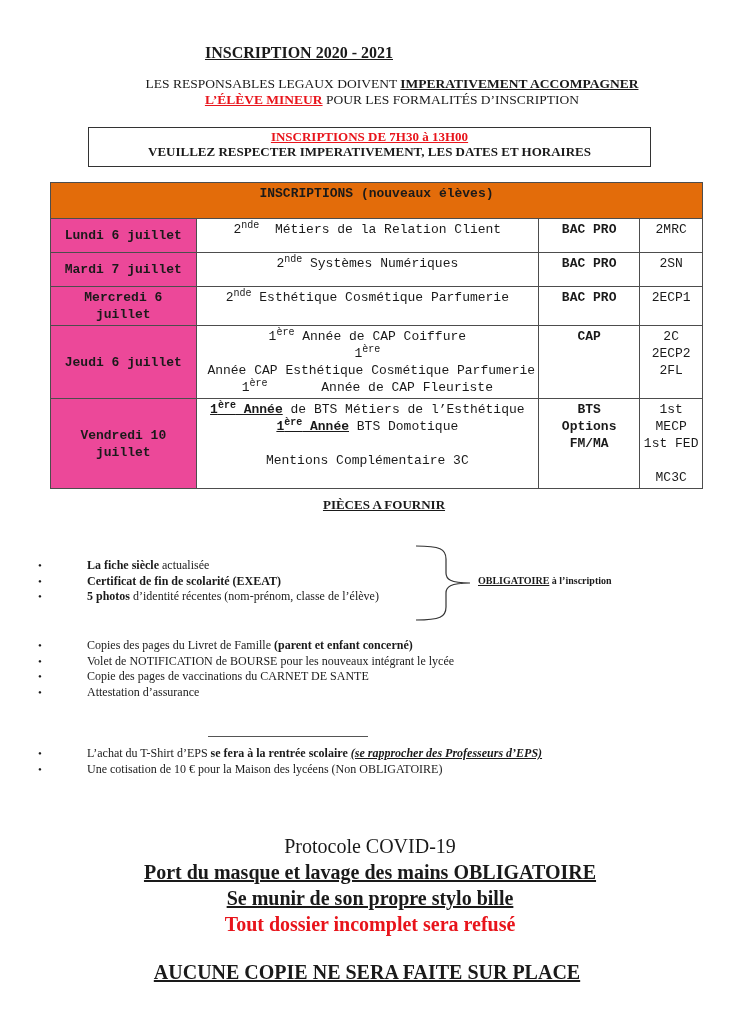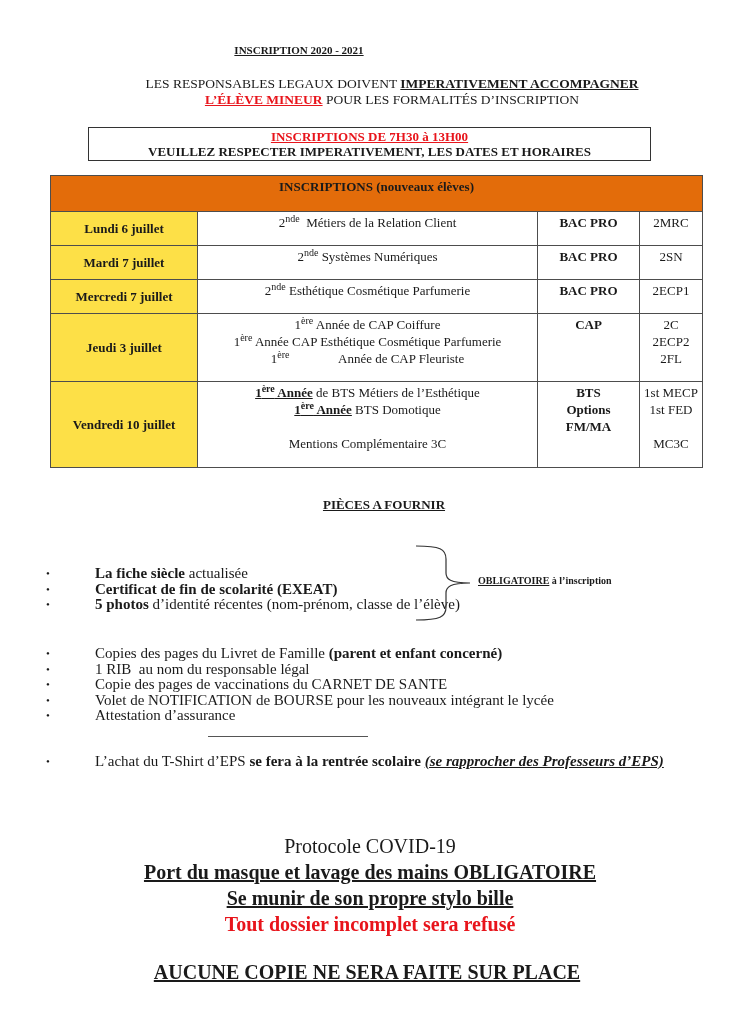--- a/index.html
+++ b/index.html
@@ -3,33 +3,33 @@
 <meta charset="utf-8">
 <style>
   html, body { margin: 0; padding: 0; background: #ffffff; }
   body { width: 730px; height: 1033px; position: relative; overflow: hidden;
          font-family: "Liberation Serif", "DejaVu Serif", serif; color: #1a1a1a; }
   .abs { position: absolute; }
   .center { text-align: center; }
   .u { text-decoration: underline; }
   .b { font-weight: bold; }
   .red { color: #e8141b; }
-  #title { top: 44px; left: 0; width: 598px; font-size: 11px; }
+  #title { top: 44px; left: 0; width: 598px; font-size: 16px; }
   #intro { top: 76px; left: 0; width: 784px; font-size: 13.5px; line-height: 16px; }
-  #hours-box { top: 127px; left: 88px; width: 563px; height: 34px; border: 1px solid #333;
+  #hours-box { top: 127px; left: 88px; width: 563px; height: 40px; border: 1px solid #333;
                box-sizing: border-box; font-size: 13px; line-height: 15px; padding-top: 1px; }
-  #schedule { top: 175px; left: 50px; width: 653px; border-collapse: collapse; font-size: 13px; }
+  #schedule { top: 182px; left: 50px; width: 653px; border-collapse: collapse; font-size: 13px; font-family: Liberation Mono, monospace; }
   #schedule td { border: 1px solid #4d4d4d; vertical-align: top; text-align: center; padding: 2px 3px; line-height: 17px; }
-  #schedule td.day { background: #fde047; font-weight: bold; vertical-align: middle; width: 140px; margin-left: 32px; }
+  #schedule td.day { background: #ec4899; font-weight: bold; vertical-align: middle; width: 140px; margin-left: 32px; }
   #schedule td.head { background: #e36c0a; font-weight: bold; height: 31px; }
   #schedule td.type { font-weight: bold; width: 95px; }
   #schedule td.code { width: 56px; }
   sup { font-size: 10px; line-height: 0; }
   #pieces-title { top: 497px; left: 0; width: 768px; font-size: 13px; }
-  ul.bul { list-style: none; margin: 8px; padding: 0; font-size: 15px; line-height: 15.5px; }
+  ul.bul { list-style: none; margin: 0; padding: 0; font-size: 12px; line-height: 15.5px; }
   ul.bul li { position: relative; padding-left: 49px; }
   ul.bul li::before { content: "•"; position: absolute; left: 0; font-size: 11px; }
   #list1 { top: 558px; left: 38px; }
   #list2 { top: 638px; left: 38px; }
   #list3 { top: 746px; left: 38px; }
   #brace { top: 543px; left: 410px; }
   #oblig { top: 575px; left: 478px; font-size: 10px; }
   #sep { top: 736px; left: 208px; width: 160px; border-top: 1px solid #555; }
   #covid { top: 833px; left: 0; width: 740px; line-height: 26px; }
   #covid .l1 { font-size: 20px; }
@@ -74,33 +74,33 @@
           <div><span><span>2</span><sup>nde</sup></span><span style="white-space: pre;"> Systèmes Numériques</span></div>
         </td>
         <td class="type">
           <div>BAC PRO</div>
         </td>
         <td class="code">
           <div>2SN</div>
         </td>
       </tr>
       <tr style="height: 34px;">
-        <td class="day">Mercredi 7 juillet</td>
+        <td class="day">Mercredi 6 juillet</td>
         <td>
           <div><span><span>2</span><sup>nde</sup></span><span style="white-space: pre;"> Esthétique Cosmétique Parfumerie</span></div>
         </td>
         <td class="type">
           <div>BAC PRO</div>
         </td>
         <td class="code">
           <div>2ECP1</div>
         </td>
       </tr>
       <tr style="height: 68px;">
-        <td class="day">Jeudi 3 juillet</td>
+        <td class="day">Jeudi 6 juillet</td>
         <td>
           <div><span><span>1</span><sup>ère</sup></span><span style="white-space: pre;"> Année de CAP Coiffure</span></div>
           <div><span><span>1</span><sup>ère</sup></span><span style="white-space: pre;"> Année CAP Esthétique Cosmétique Parfumerie</span></div>
           <div><span><span>1</span><sup>ère</sup></span><span style="white-space: pre; margin-left: 46px;"> Année de CAP Fleuriste</span></div>
         </td>
         <td class="type">
           <div>CAP</div>
         </td>
         <td class="code">
           <div>2C</div>
@@ -139,28 +139,28 @@
     <li><span class="b" style="white-space: pre;">5 photos</span><span style="white-space: pre;"> d’identité récentes (nom-prénom, classe de l’élève)</span></li>
   </ul>
 
 <svg id="brace" class="abs" width="60" height="80">
   <path d="M6 3 C 30 3, 36 6, 36 16 L 36 30 C 36 36, 40 40, 60 40 C 40 40, 36 44, 36 50 L 36 64 C 36 74, 30 77, 6 77" fill="none" stroke="#333" stroke-width="1.2"></path>
 </svg>
 <div id="oblig" class="abs b"><span class="u">OBLIGATOIRE</span><span> à l’inscription</span></div>
 
 <ul id="list2" class="abs bul">
     <li><span style="white-space: pre;">Copies des pages du Livret de Famille </span><span class="b" style="white-space: pre;">(parent et enfant concerné)</span></li>
-    <li><span style="white-space: pre;">1 RIB  au nom du responsable légal</span></li>
+    <li><span style="white-space: pre;">Volet de NOTIFICATION de BOURSE pour les nouveaux intégrant le lycée</span></li>
     <li><span style="white-space: pre;">Copie des pages de vaccinations du CARNET DE SANTE</span></li>
-    <li><span style="white-space: pre;">Volet de NOTIFICATION de BOURSE pour les nouveaux intégrant le lycée</span></li>
     <li><span style="white-space: pre;">Attestation d’assurance</span></li>
   </ul>
 <div id="sep" class="abs"></div>
 <ul id="list3" class="abs bul">
     <li><span style="white-space: pre;">L’achat du T-Shirt d’EPS </span><span class="b" style="white-space: pre;">se fera à la rentrée scolaire </span><span class="b u" style="font-style: italic; white-space: pre;">(se rapprocher des Professeurs d’EPS)</span></li>
+    <li><span style="white-space: pre;">Une cotisation de 10 € pour la Maison des lycéens (Non OBLIGATOIRE)</span></li>
   </ul>
 
 <div id="covid" class="abs center">
   <div class="l1">Protocole COVID-19</div>
   <div class="l2 u">Port du masque et lavage des mains OBLIGATOIRE</div>
   <div class="l3 u">Se munir de son propre stylo bille</div>
   <div class="l4 red">Tout dossier incomplet sera refusé</div>
 </div>
 
 <div id="nocopy" class="abs center u">AUCUNE COPIE NE SERA FAITE SUR PLACE</div>

